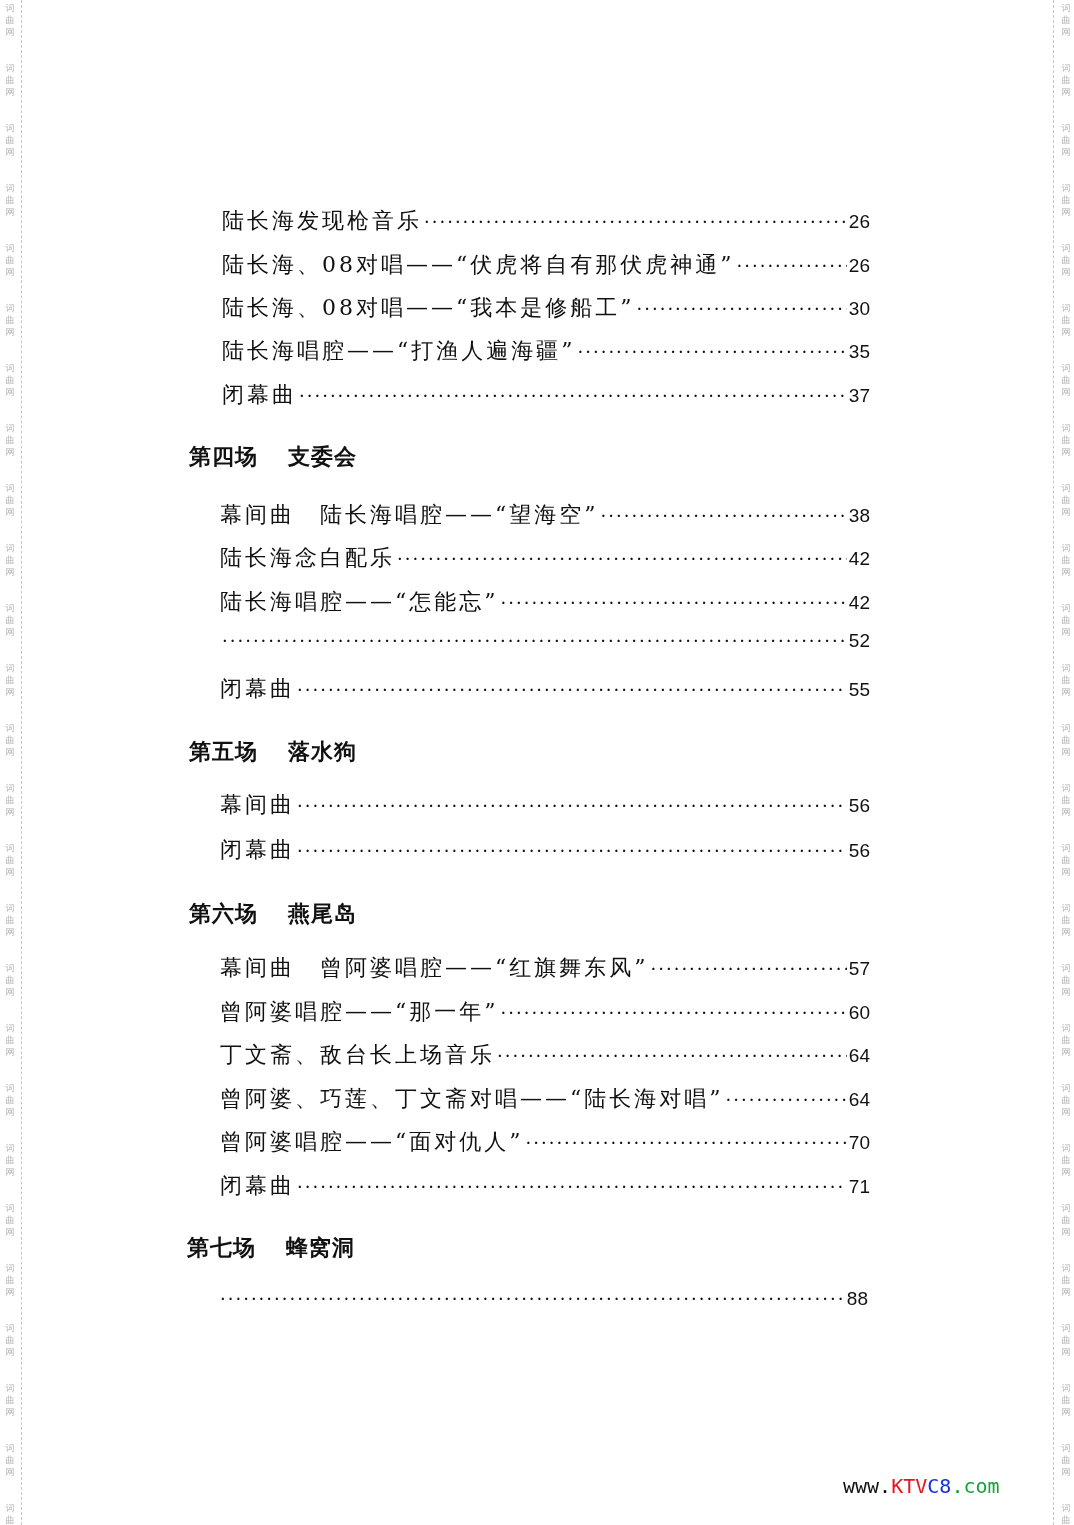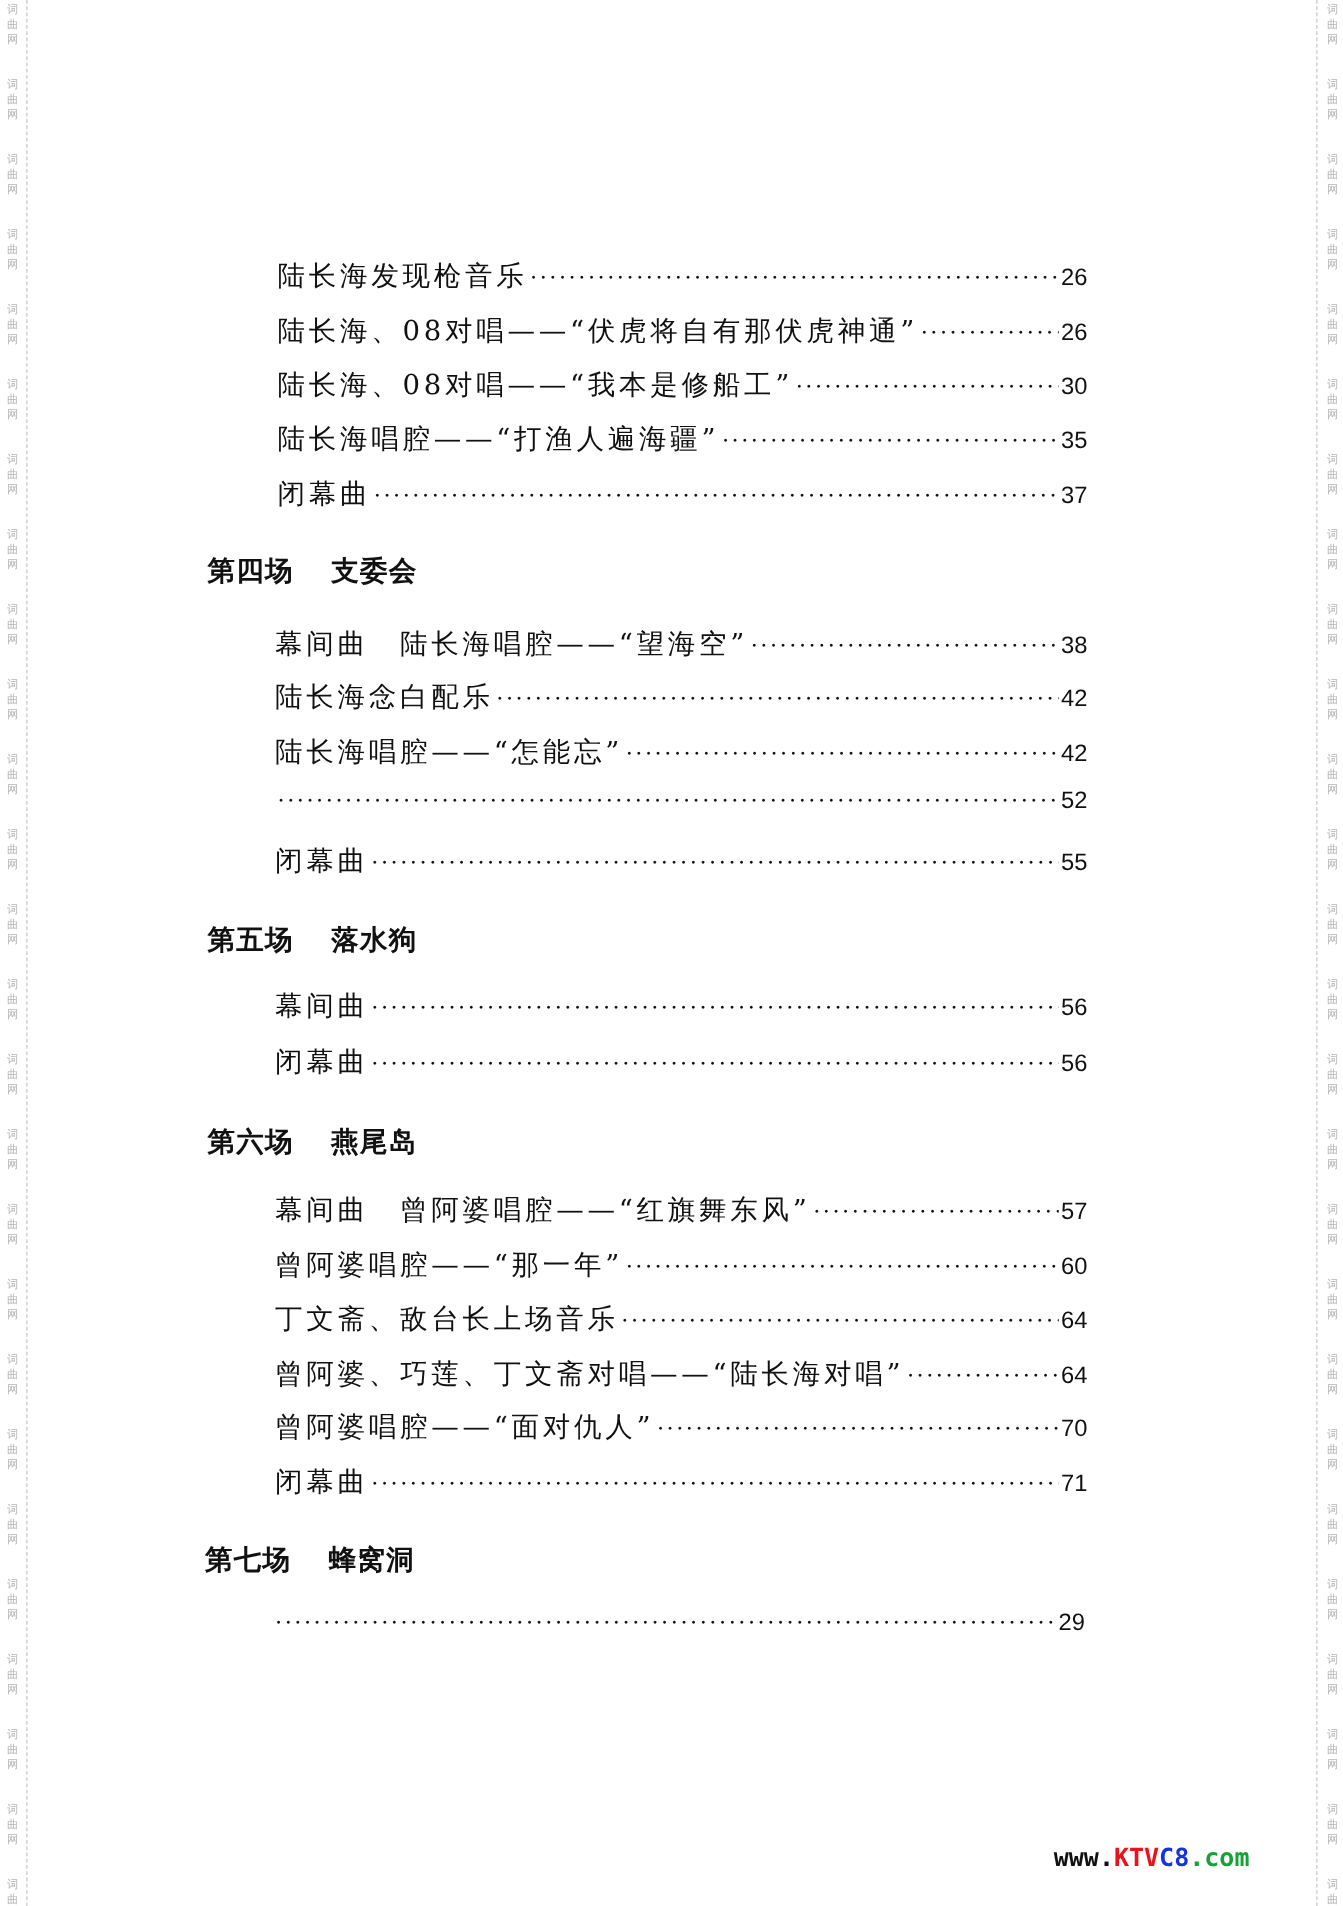--- a/index.html
+++ b/index.html
@@ -12,24 +12,24 @@
   .vline.left { left:21px; }
   .vline.right { left:1053px; }
   .wm { position:absolute; width:20px; font-family:"DejaVu Sans", sans-serif; font-size:9px;
         line-height:12px; color:#b5b5b5; text-align:center; }
   .wm span { display:block; }
   .toc { position:absolute; left:0; top:0; width:1074px; }
   .row { position:absolute; display:flex; align-items:baseline; font-size:22px; letter-spacing:3px; }
   .row .title { white-space:nowrap; }
   .row .dots { flex:1; overflow:hidden; white-space:nowrap; letter-spacing:2px; font-size:18px; margin:0 2px; }
   .row .page { font-family:"Liberation Sans", sans-serif; letter-spacing:0; font-size:19px; }
-  .heading { position:absolute; font-family:"DejaVu Sans", sans-serif; font-weight:bold; font-size:22px; letter-spacing:1px; }
+  .heading { position:absolute; font-family:"DejaVu Sans", sans-serif; font-weight:bold; font-size:22px; letter-spacing:1px;margin-left:23px; }
   .heading .gap { display:inline-block; width:30px; }
   .logo { position:absolute; left:843px; top:1474px; font-family:"DejaVu Sans Mono", monospace;
-          font-size:20px; font-weight:bold; letter-spacing:0px; }
+          font-size:20px; font-weight:normal; letter-spacing:0px; }
   .logo .w { color:#111; }
   .logo .r { color:#e8141c; }
   .logo .b { color:#1432e0; }
   .logo .g { color:#16a336; }
 </style>
 </head>
 <body>
 
 <div class="strip left" id="wmL">
     <div class="wm" style="top: 2px;">
@@ -390,17 +390,17 @@
     </div>
   <div class="row" style="left:220px;top:1171px;width:650px">
       <span class="title">闭幕曲</span>
       <span class="dots">········································································································································································································</span>
       <span class="page">71</span>
     </div>
 
   <div class="heading" style="left:164px;top:1233px"><span>第七场</span><span class="gap"></span><span>蜂窝洞</span></div>
   <div class="row" style="left:218px;top:1288px;width:650px">
       <span class="dots">········································································································································································································</span>
-      <span class="page">29</span>
+      <span class="page">88</span>
     </div>
 </div>
 
 <div class="logo"><span class="w">www.</span><span class="r">KTV</span><span class="b">C8</span><span class="g">.com</span></div>
 
 </body></html>

